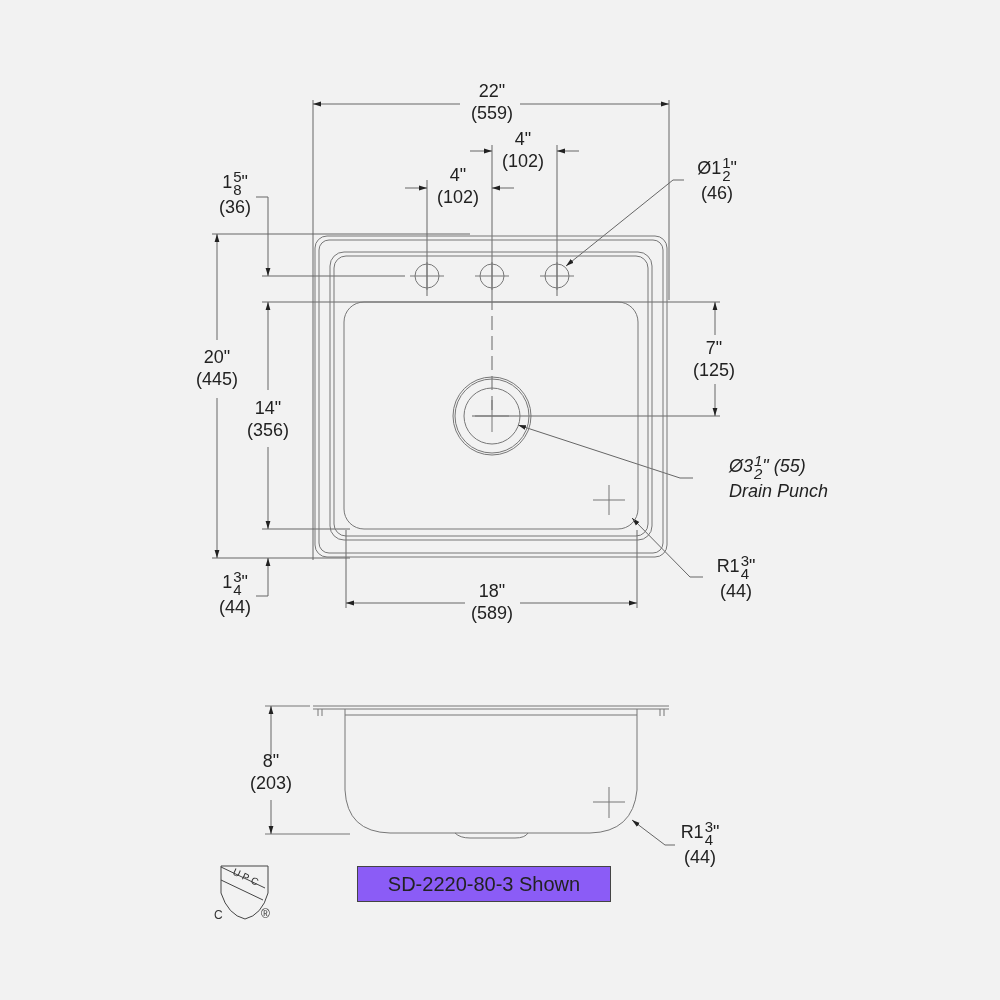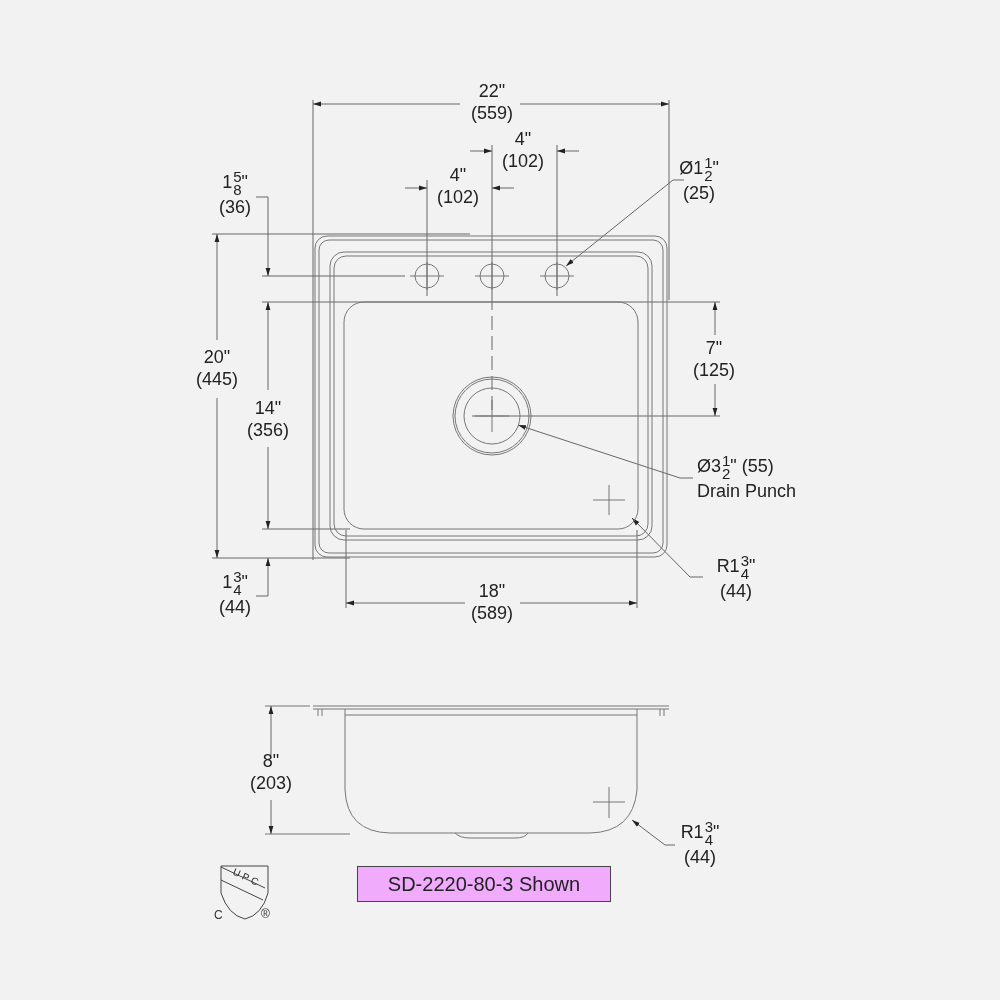--- a/index.html
+++ b/index.html
@@ -1,21 +1,21 @@
 <!DOCTYPE html>
 <html><head>
 <meta charset="utf-8">
 <style>
   html, body { margin: 0; padding: 0; background: #f2f2f2; }
   #canvas { position: relative; width: 1000px; height: 1000px; background: #f2f2f2; overflow: hidden; }
   svg { position: absolute; left: 0; top: 0; }
   .lbl { position: absolute; font-family: "Liberation Sans", sans-serif; color: #222; font-size: 18px; line-height: 22px; text-align: center; white-space: nowrap; }
   .frac { display: inline-flex; flex-direction: column; vertical-align: middle; font-size: 15px; line-height: 13px; text-align: center; margin: 0 0 0 1px; }
   .frac .num { border-bottom: 0px solid #222; }
-  .title-box { position: absolute; left: 357px; top: 866px; width: 252px; height: 34px; border: 1px solid #444; font-family: "Liberation Sans", sans-serif; font-size: 20px; line-height: 34px; text-align: center; color: #222; background: #f0abfc; }
+  .title-box { position: absolute; left: 357px; top: 866px; width: 252px; height: 34px; border: 1px solid #444; font-family: "Liberation Sans", sans-serif; font-size: 20px; line-height: 34px; text-align: center; color: #222; background: #8b5cf6; }
   .cert { position: absolute; font-family: "Liberation Sans", sans-serif; color: #333; font-size: 12px; }
 </style>
 </head>
 <body>
 
 <div id="canvas">
 
 <svg width="1000" height="1000" viewBox="0 0 1000 1000">
   <defs>
     <marker id="arr" viewBox="0 0 10 10" refX="10" refY="5" markerWidth="8" markerHeight="8" orient="auto-start-reverse">
@@ -142,26 +142,26 @@
 <div class="lbl" style="left:493px;top:128px;width:60px;">
   <div>4"</div>
   <div>(102)</div>
 </div>
 
 <div class="lbl" style="left:428px;top:164px;width:60px;">
   <div>4"</div>
   <div>(102)</div>
 </div>
 
-<div class="lbl" style="left:664px;top:156px;width:70px;">
+<div class="lbl" style="left:682px;top:156px;width:70px;">
   <div><span>Ø1</span><span class="frac">
           <span class="num">1</span>
           <span>2</span>
         </span><span>"</span></div>
-  <div>(25)</div>
+  <div>(46)</div>
 </div>
 
 <div class="lbl" style="left:205px;top:170px;width:60px;">
   <div><span>1</span><span class="frac">
           <span class="num">5</span>
           <span>8</span>
         </span><span>"</span></div>
   <div>(36)</div>
 </div>
 
@@ -173,21 +173,21 @@
 <div class="lbl" style="left:238px;top:397px;width:60px;">
   <div>14"</div>
   <div>(356)</div>
 </div>
 
 <div class="lbl" style="left:684px;top:337px;width:60px;">
   <div>7"</div>
   <div>(125)</div>
 </div>
 
-<div class="lbl" style="left:697px;top:454px;text-align:left;">
+<div class="lbl" style="left:729px;top:454px;text-align:left;font-style:italic;">
   <div><span>Ø3</span><span class="frac">
           <span class="num">1</span>
           <span>2</span>
         </span><span>"</span> <span>(55)</span></div>
   <div>Drain Punch</div>
 </div>
 
 <div class="lbl" style="left:706px;top:554px;width:60px;">
   <div><span>R1</span><span class="frac">
           <span class="num">3</span>

